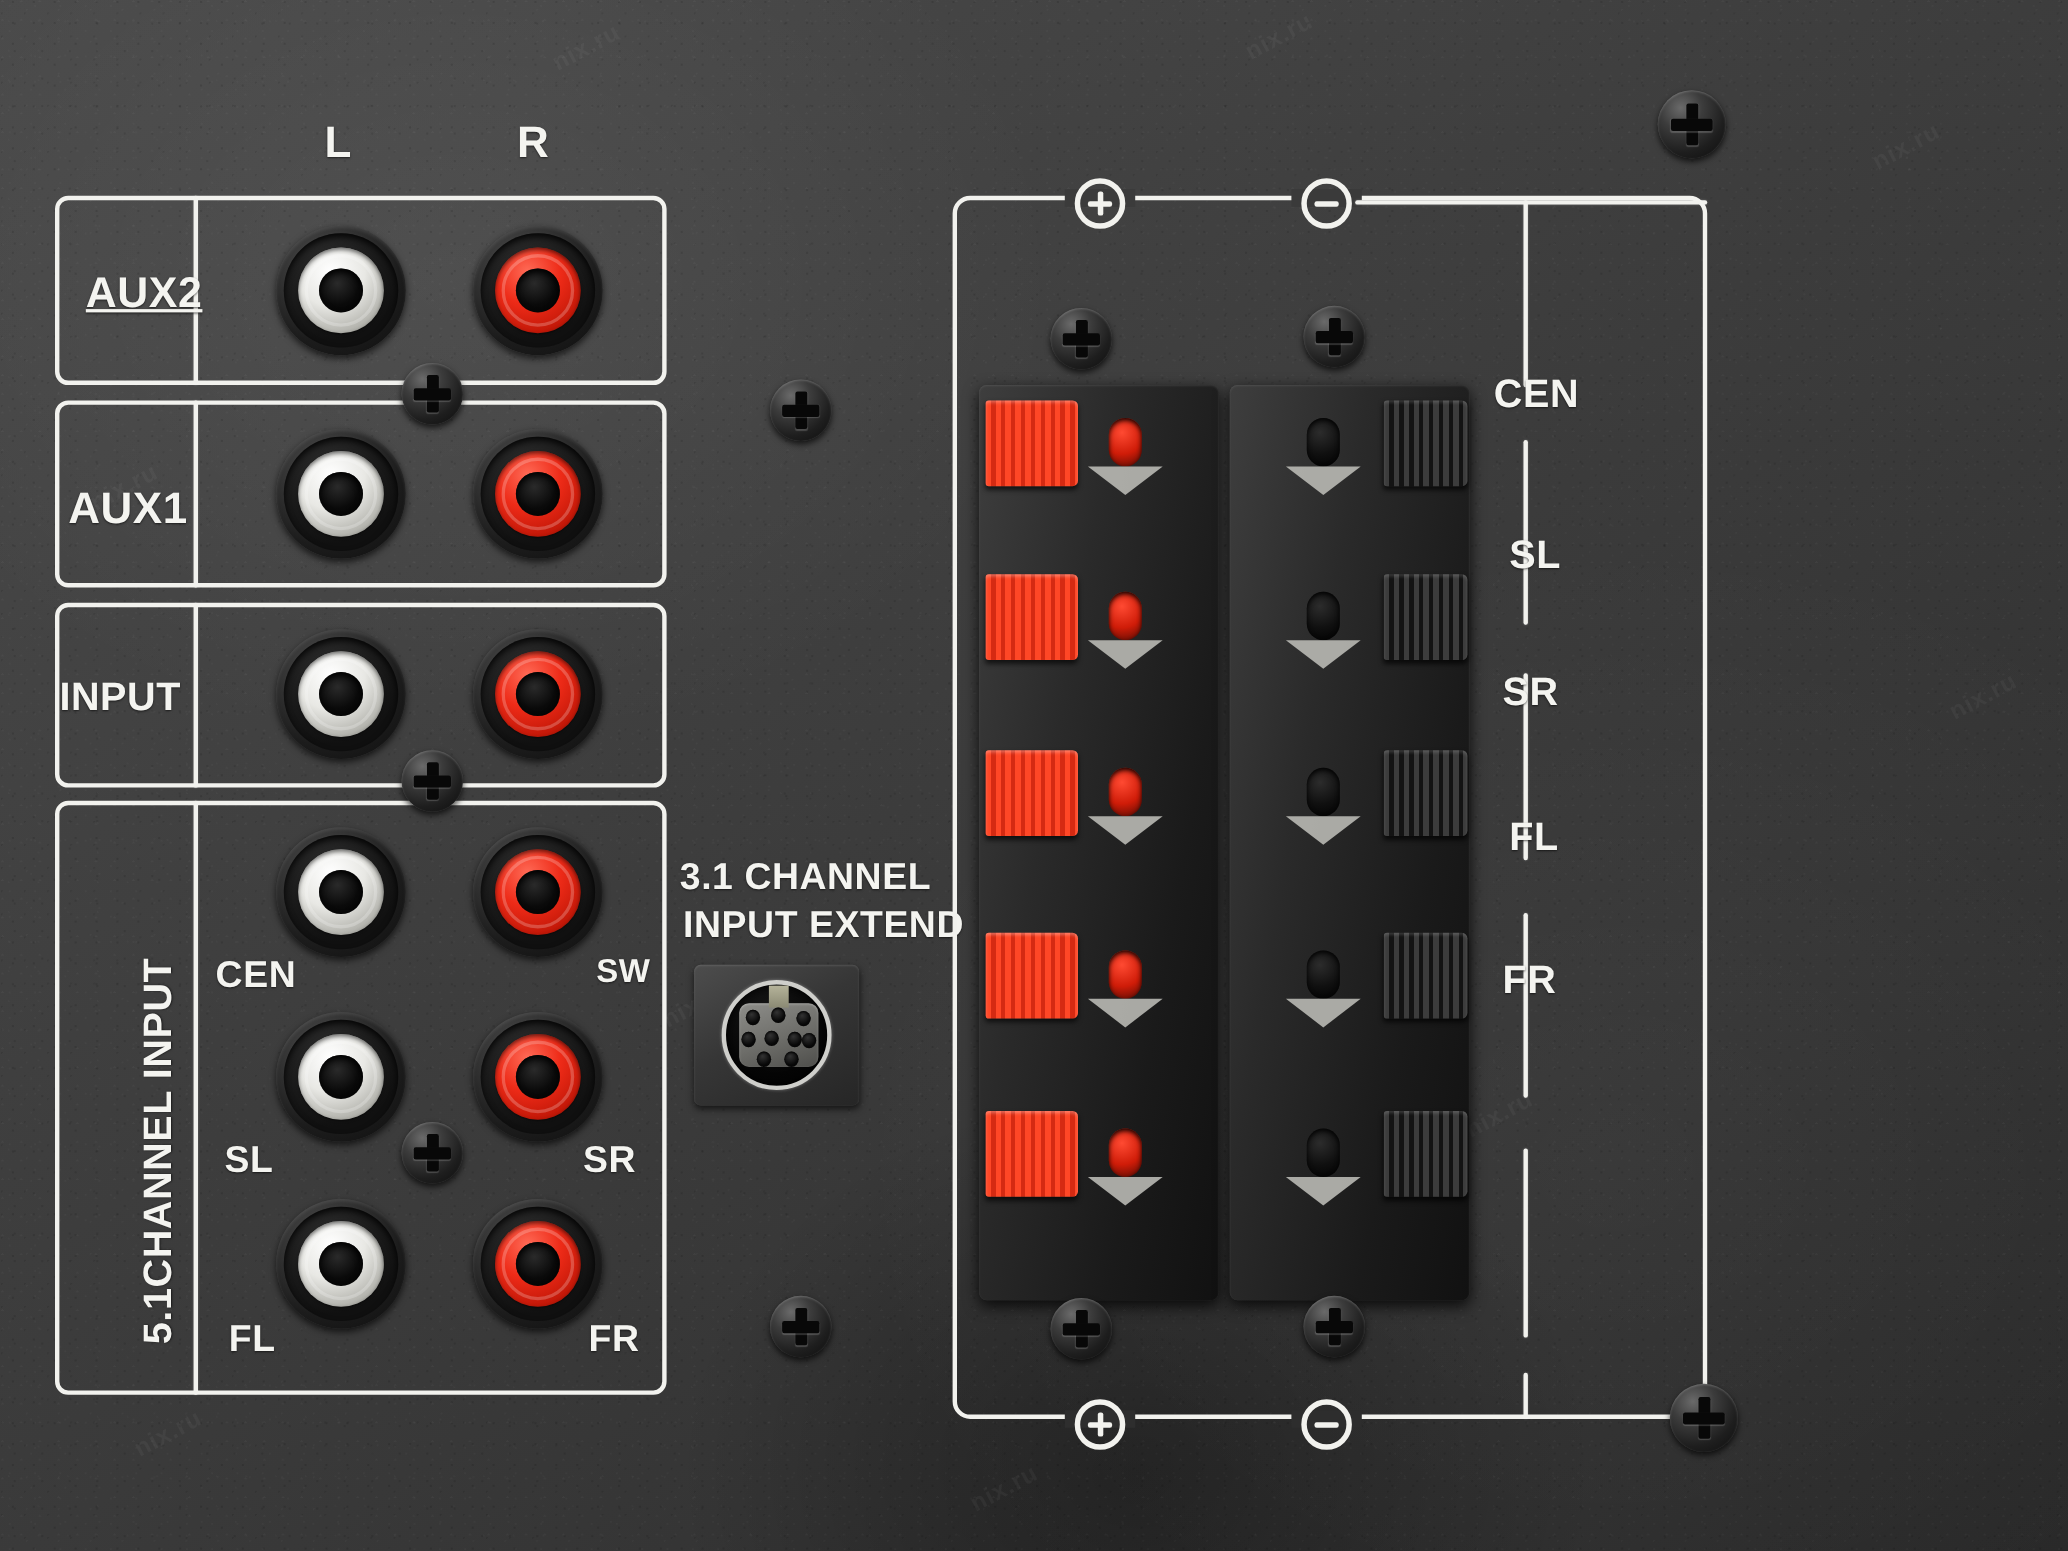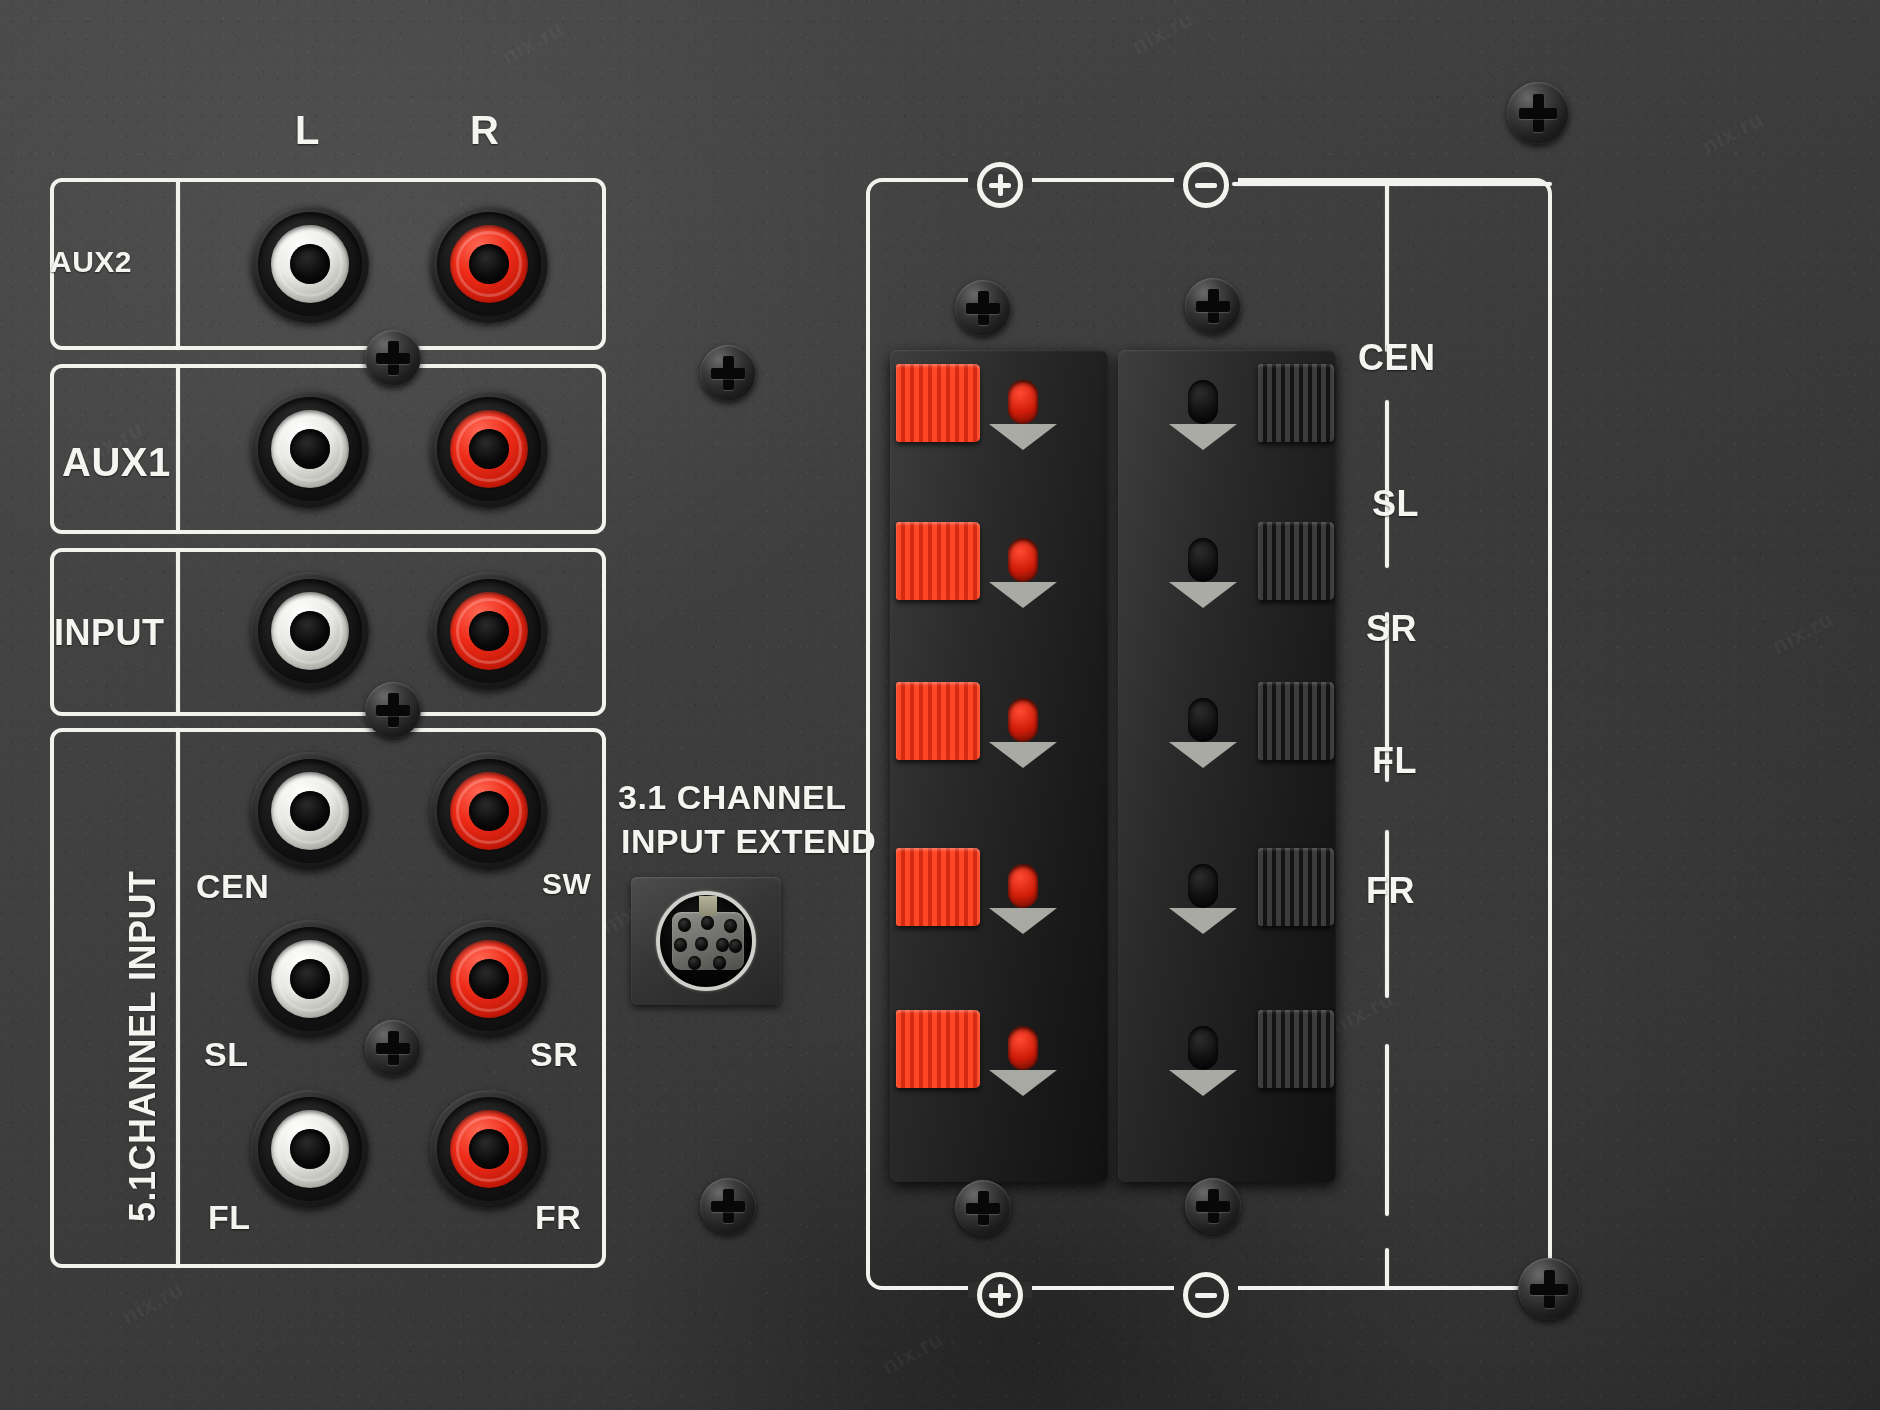--- a/index.html
+++ b/index.html
@@ -140,21 +140,21 @@
   <div class="sbox" style="left:50px;top:728px;width:556px;height:540px;"></div>
 
   <div class="sline" style="left:176px;top:178px;width:4px;height:172px;"></div>
   <div class="sline" style="left:176px;top:364px;width:4px;height:170px;"></div>
   <div class="sline" style="left:176px;top:548px;width:4px;height:168px;"></div>
   <div class="sline" style="left:176px;top:728px;width:4px;height:540px;"></div>
 
   <div class="lbl" style="left:295px;top:108px;font-size:40px;">L</div>
   <div class="lbl" style="left:470px;top:108px;font-size:40px;">R</div>
 
-  <div class="lbl" style="left:50px;top:245px;font-size:30px;">AUX2</div>
+  <div class="lbl" style="left:78px;top:245px;font-size:39px;text-decoration:underline;">AUX2</div>
   <div class="lbl" style="left:62px;top:440px;font-size:40px;">AUX1</div>
   <div class="lbl" style="left:54px;top:612px;font-size:36px;">INPUT</div>
   <div class="lbl vtext" style="left:122px;top:1222px;font-size:36px;">5.1CHANNEL INPUT</div>
 
   <div class="rca white" style="left:251px;top:205px;">
       <div class="ring">
         <div class="hole"></div>
       </div>
     </div>
   <div class="rca red" style="left:430px;top:205px;">

